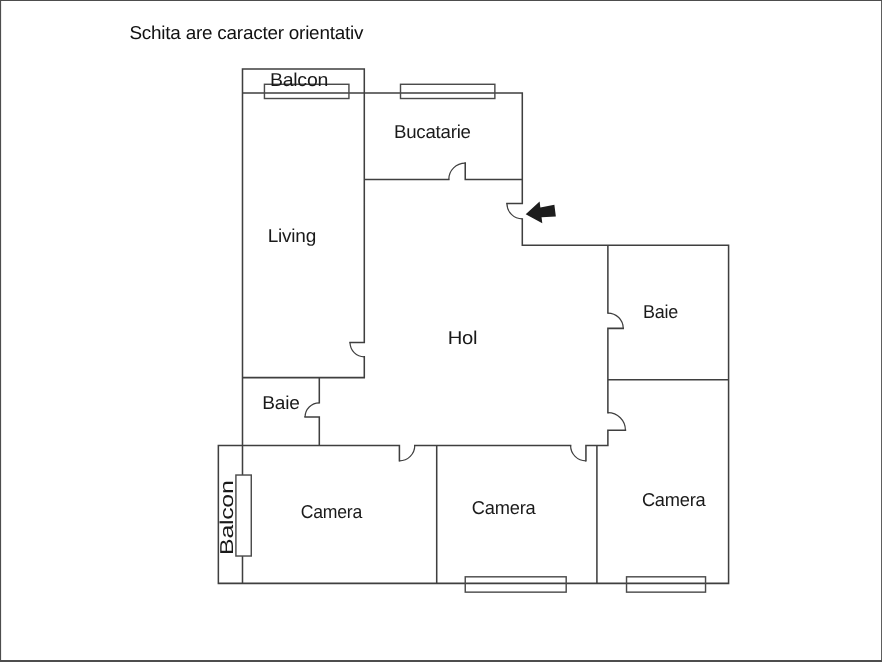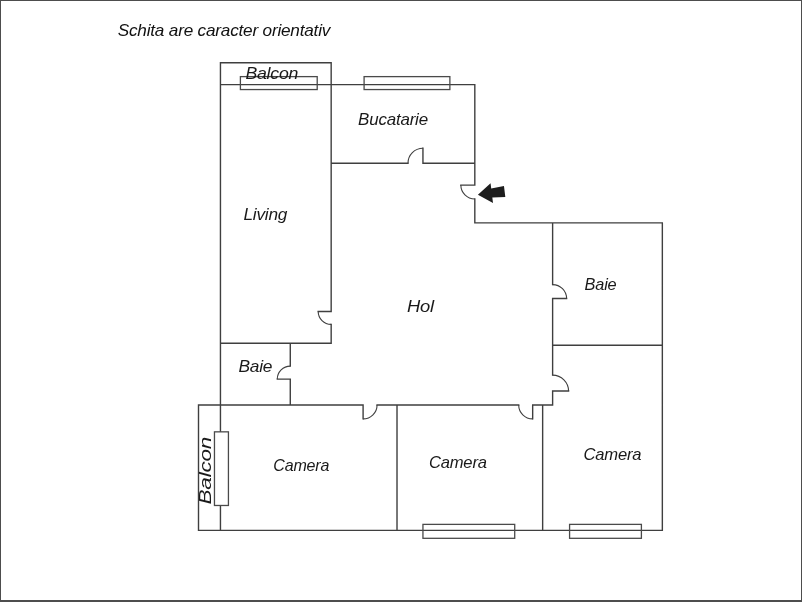--- a/index.html
+++ b/index.html
@@ -10,21 +10,20 @@
   .canvas {
     position: relative;
     width: 802px;
     height: 602px;
     box-sizing: border-box;
     border: 1px solid #4d4d4d;
     border-bottom-width: 2px;
     background: #ffffff;
     overflow: hidden;
     font-family: "Liberation Sans", sans-serif;
-    font-style: italic;
   }
   .canvas svg {
     display: block;
     width: 100%;
     height: 100%;
   }
   .wall {
     stroke: #3f3f3f;
     stroke-width: 1.4;
     fill: none;

